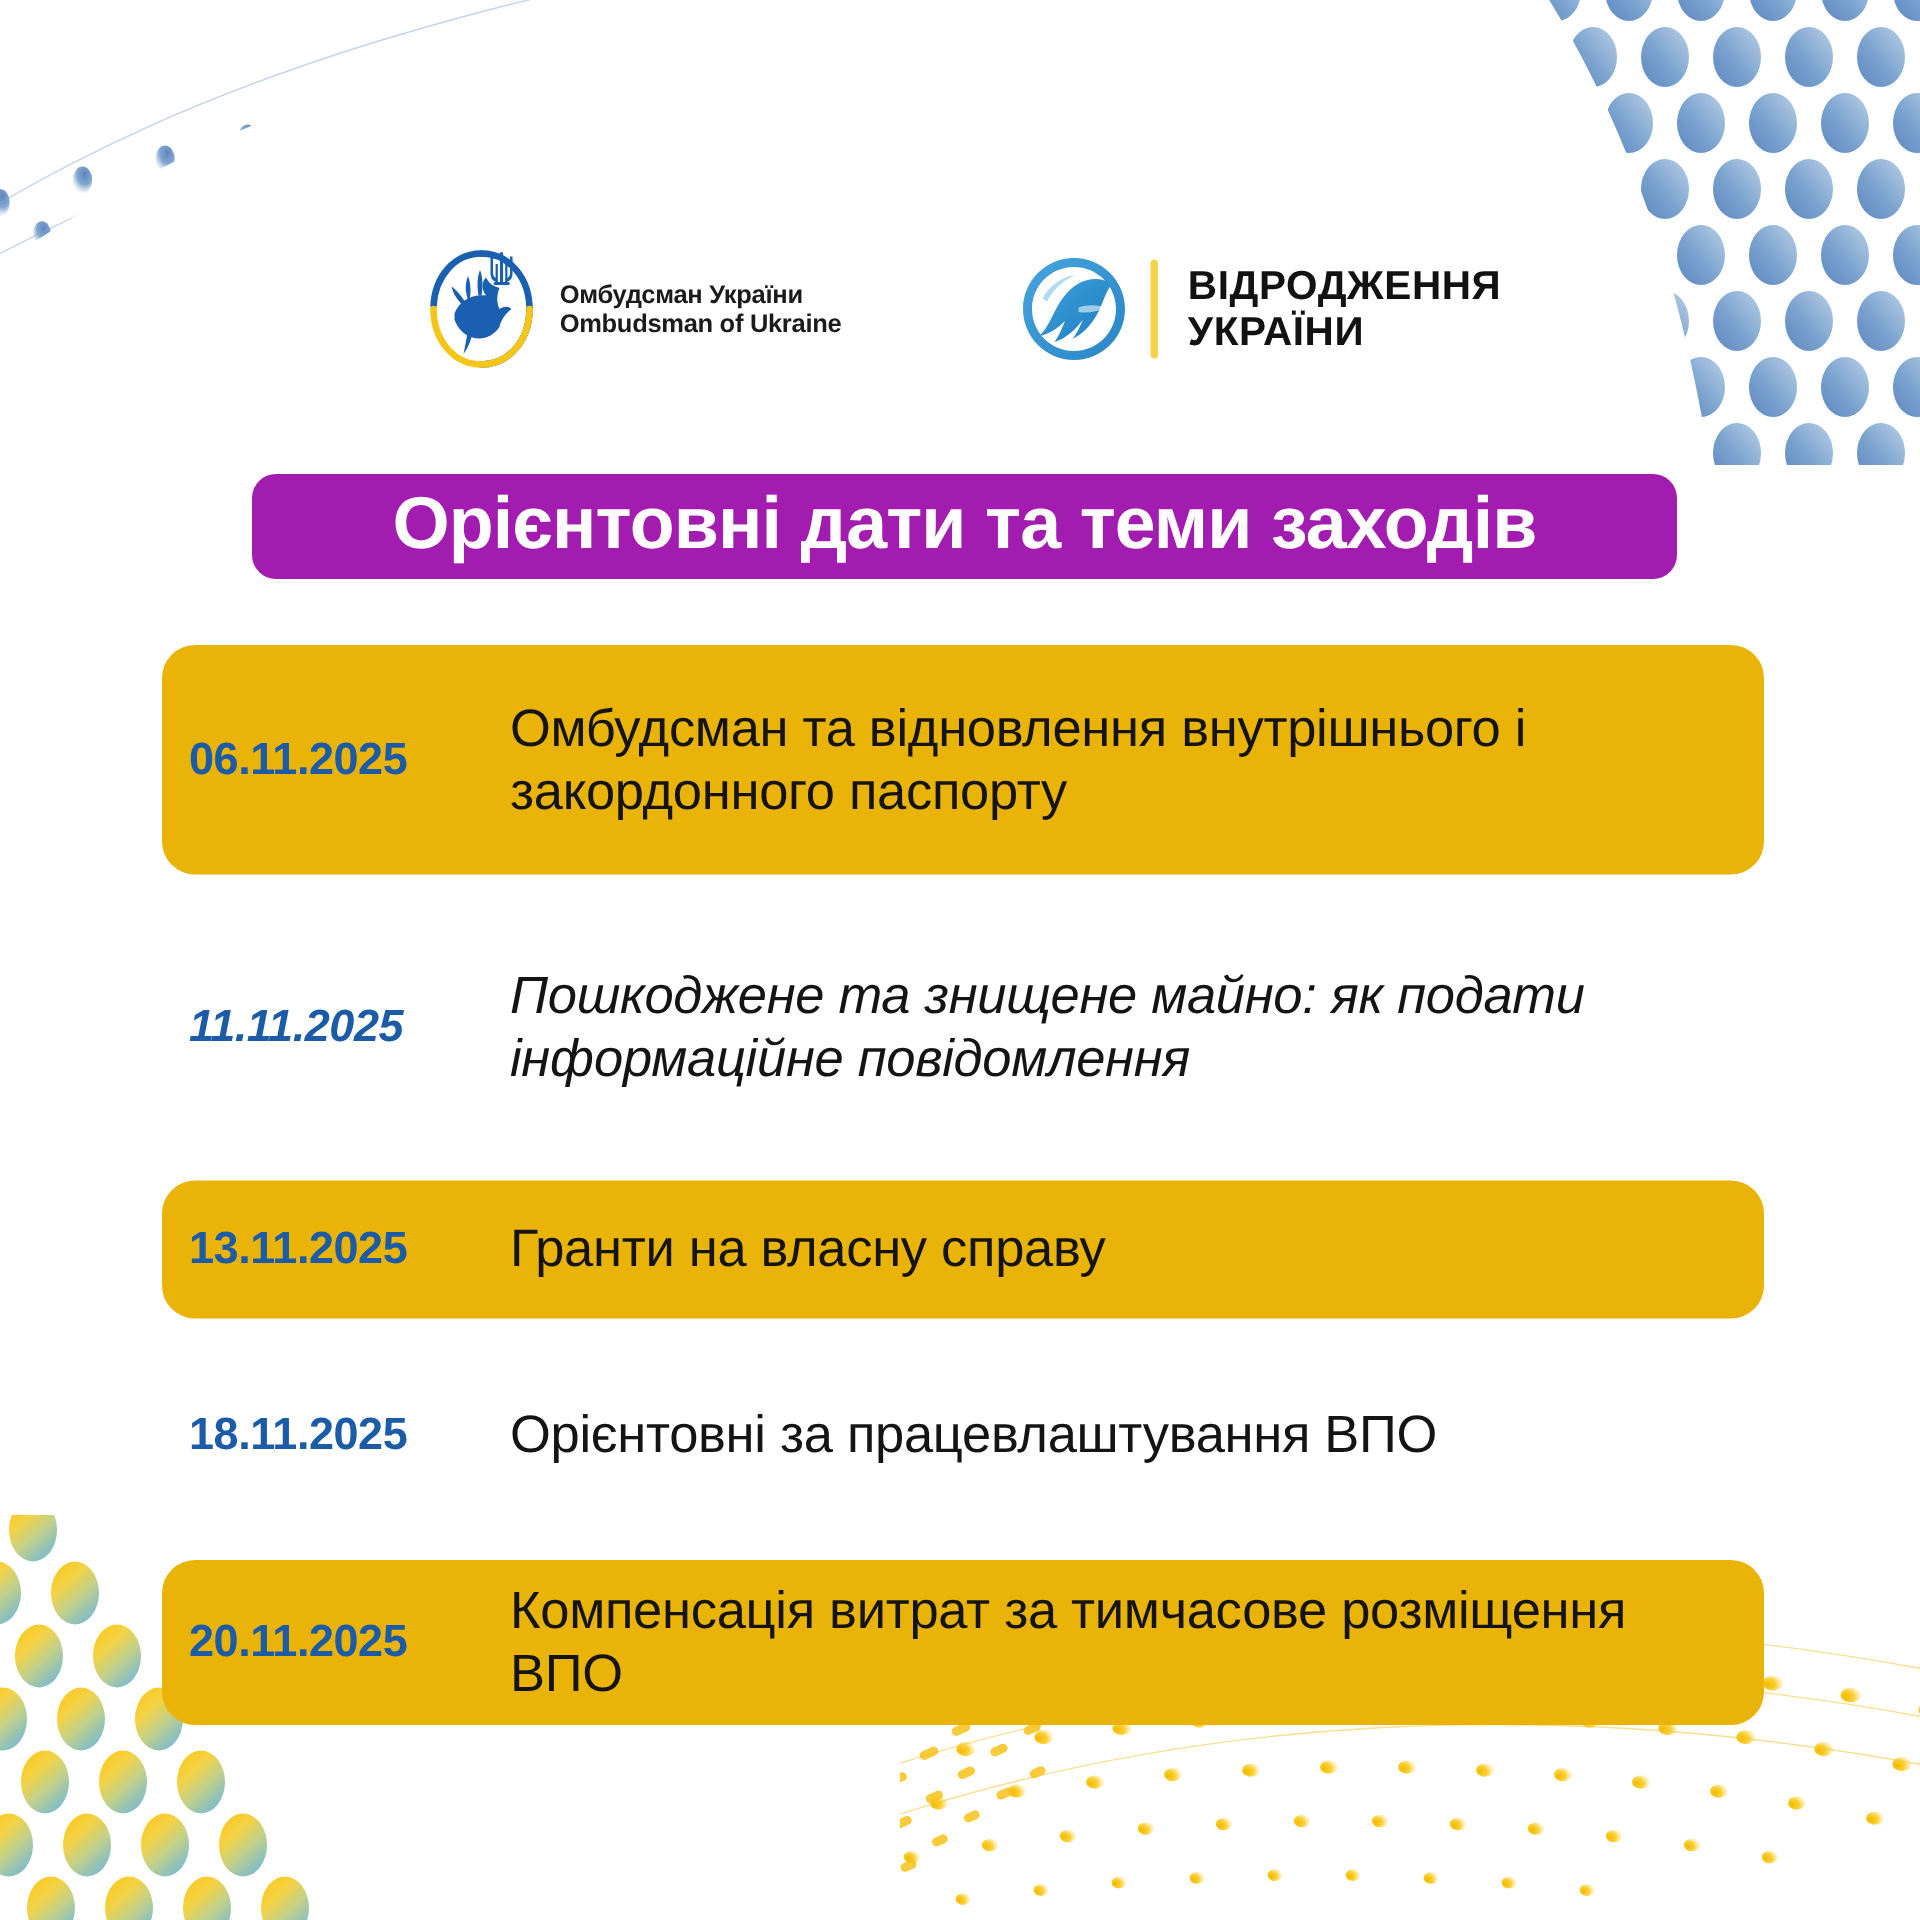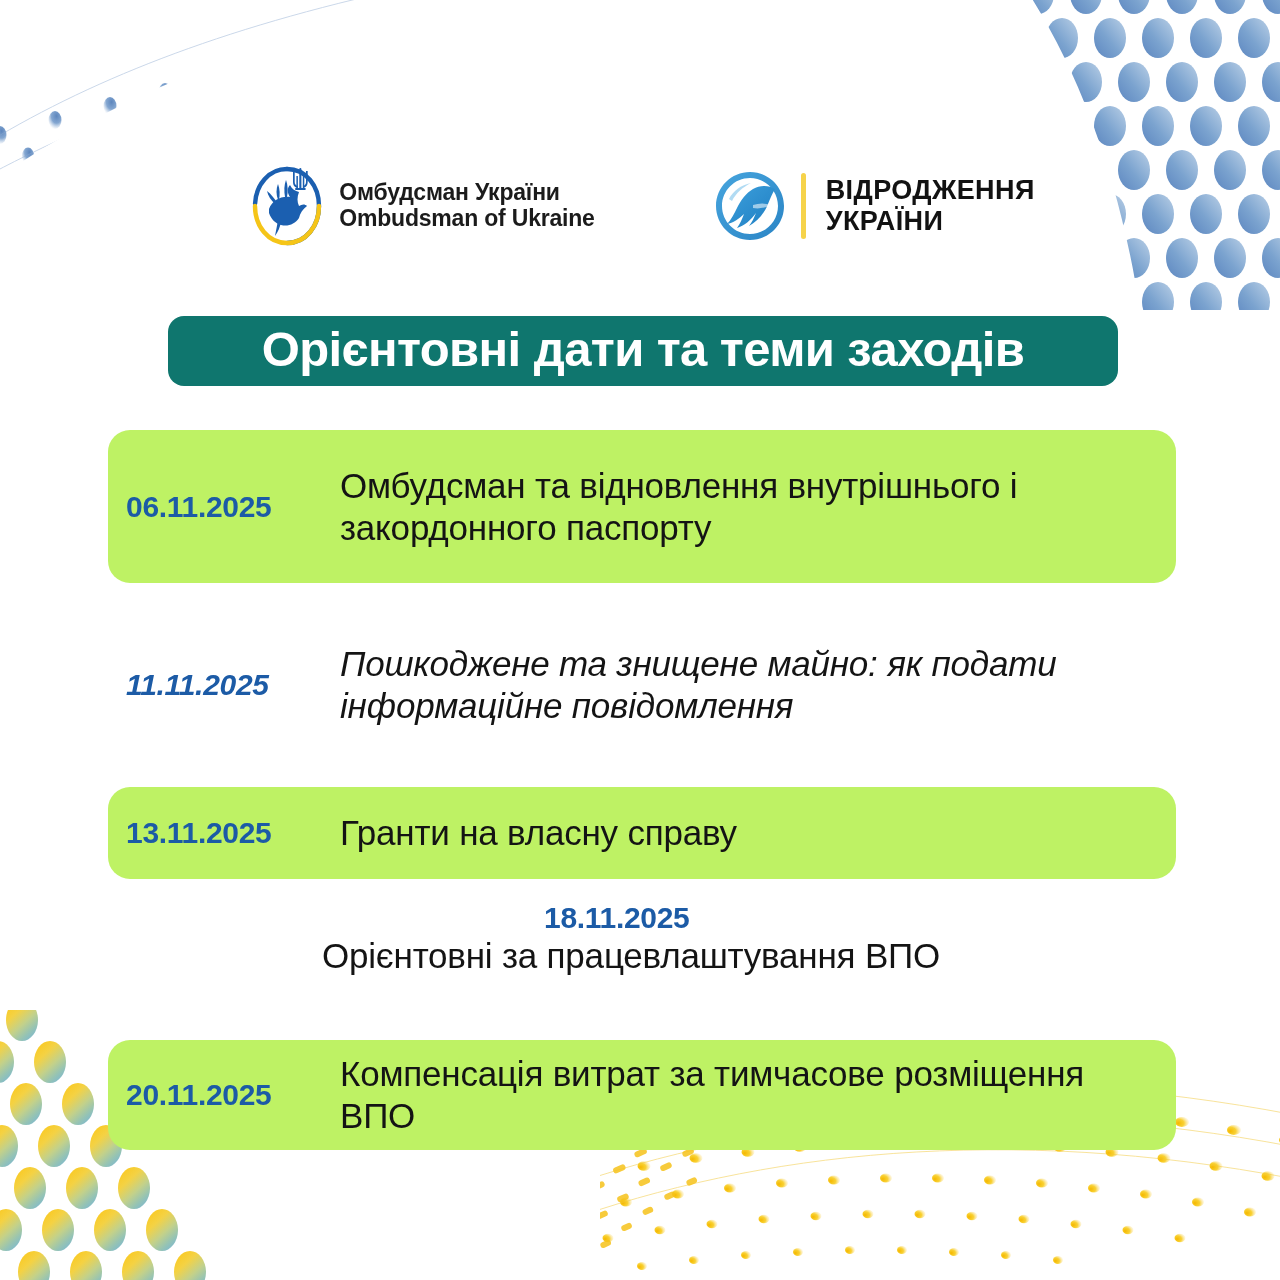--- a/index.html
+++ b/index.html
@@ -54,21 +54,21 @@
     align-items: center;
   }
 
   .logo-omb-mark { width: 84px; height: 84px; flex: none; }
 
   .logo-omb-text {
     margin-left: 10px;
     line-height: 1.12;
   }
   .logo-omb-text .line {
-    font-size: 23px;
+    font-size: 17px;
     font-weight: bold;
     color: #1b1b1b;
     letter-spacing: -0.2px;
     white-space: nowrap;
   }
 
   .logo-vid-mark { width: 74px; height: 74px; flex: none; }
 
   .logo-vid-divider {
     width: 5px;
@@ -88,21 +88,21 @@
     white-space: nowrap;
   }
 
   
   .title-banner {
     position: absolute;
     left: 168px;
     top: 316px;
     width: 950px;
     height: 70px;
-    background: #0f766e;
+    background: #a21caf;
     border-radius: 16px;
     display: flex;
     align-items: center;
     justify-content: center;
     z-index: 3;
   }
   .title-banner .title-text {
     color: #ffffff;
     font-size: 49px;
     font-weight: bold;
@@ -120,21 +120,21 @@
     width: 1068px;
     z-index: 3;
   }
 
   .row {
     display: flex;
     align-items: center;
     border-radius: 22px;
     background: transparent;
   }
-  .row.shaded { background: #bef264; }
+  .row.shaded { background: #eab308; }
 
   .row .date {
     flex: none;
     width: 232px;
     padding-left: 18px;
     font-size: 30px;
     font-weight: bold;
     color: #1c5ba6;
     letter-spacing: -0.3px;
     white-space: nowrap;
@@ -146,21 +146,21 @@
     color: #141414;
     line-height: 1.2;
     letter-spacing: -0.2px;
     padding-right: 22px;
   }
 
   
   .row-0 { height: 153px; }
   .row-1 { height: 150px; margin-top: 27px; font-style: italic; }
   .row-2 { height: 92px;  margin-top: 27px; }
-  .row-3 { height: 112px; margin-top: 22px; flex-direction: column; }
+  .row-3 { height: 112px; margin-top: 22px; }
   .row-4 { height: 110px; margin-top: 27px; justify-content: center; }
 </style>
 </head>
 <body>
 
 <div class="page">
 
   <svg class="deco deco-tl" viewBox="0 0 1060 300" preserveAspectRatio="none">
     <defs>
       <radialGradient id="tlFade" cx="62%" cy="28%" r="72%">

